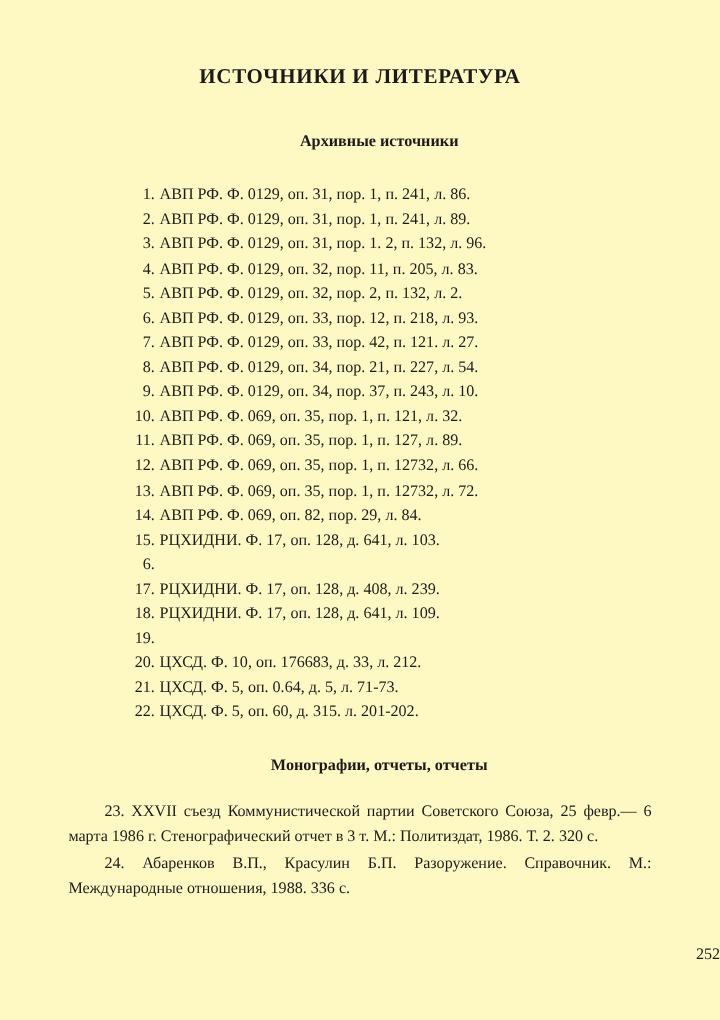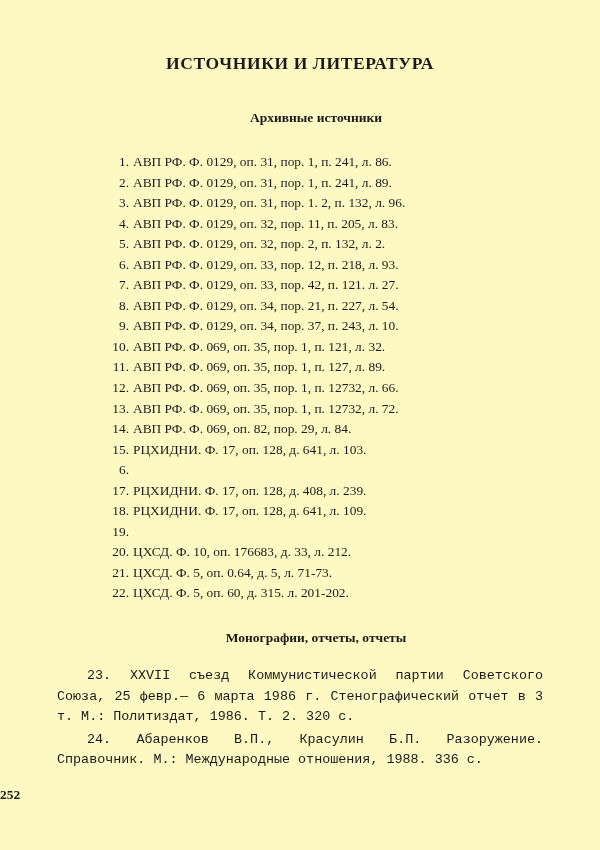--- a/index.html
+++ b/index.html
@@ -80,30 +80,28 @@
   }
   .mono-item {
     font-size: 13.4px;
     line-height: 20.6px;
     text-align: justify;
     text-justify: inter-word;
     margin: 0 0 2px 0;
     padding: 0 57px 0 57px;
     text-indent: 30px;
     hyphens: none;
-    font-family: Liberation Mono, monospace;
   }
   .page-number {
     position: absolute;
     left: 0;
     right: 0;
     top: 787px;
-    text-align: left;
+    text-align: right;
     font-size: 13.4px;
-    font-weight: bold;
   }
 </style>
 </head>
 <body>
 
 <div class="page">
 
   <h1 class="page-title">ИСТОЧНИКИ И ЛИТЕРАТУРА</h1>
 
   <h2 class="section-heading first">Архивные источники</h2>

